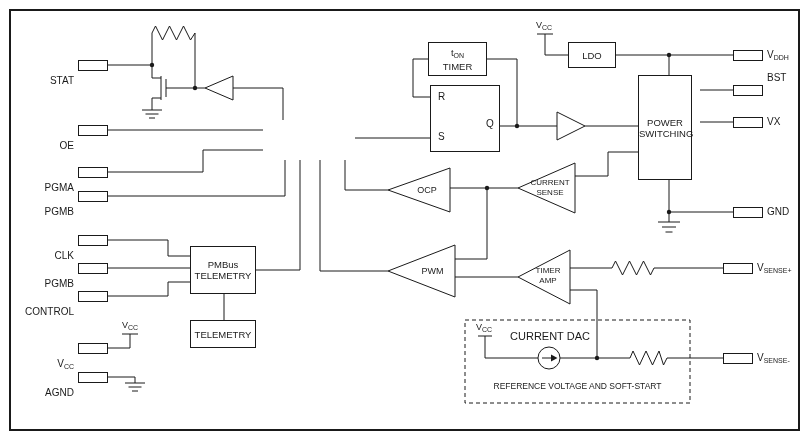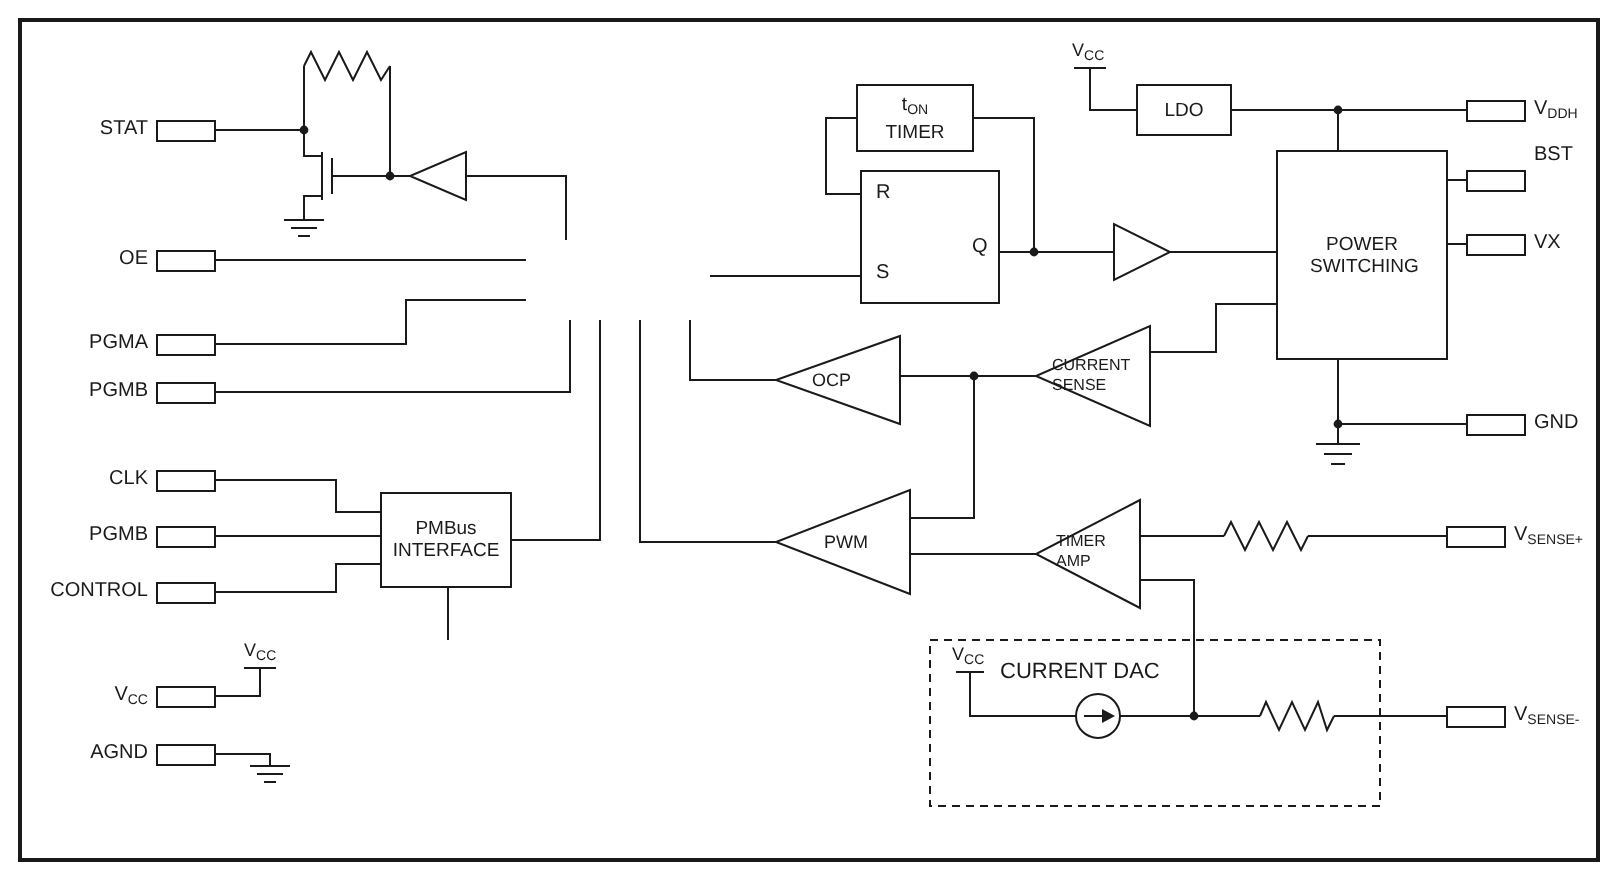--- a/index.html
+++ b/index.html
@@ -4,25 +4,25 @@
 <style>
   html,body{margin:0;padding:0;background:#fff;}
   .canvas{position:relative;width:809px;height:440px;background:#fff;
           font-family:"Liberation Sans",sans-serif;color:#1a1a1a;overflow:hidden;}
   .frame{position:absolute;left:9px;top:9px;width:791px;height:422px;
          border:2px solid #1a1a1a;box-sizing:border-box;}
   svg.wires{position:absolute;left:0;top:0;}
   .pinbox{position:absolute;width:30px;height:11px;border:1px solid #1a1a1a;
           background:#fff;box-sizing:border-box;}
   .pinlabel{position:absolute;font-size:10px;line-height:12px;white-space:nowrap;}
-  .pl{left:8px;width:66px;text-align:right;}
+  .pl{left:8px;width:66px;text-align:right;margin-top:16px;}
   .blk{position:absolute;border:1px solid #1a1a1a;background:#fff;display:flex;
        align-items:center;justify-content:center;text-align:center;
        font-size:9.5px;line-height:11px;box-sizing:border-box;}
-  .tlabel{position:absolute;text-align:left;font-size:9px;line-height:10px;}
+  .tlabel{position:absolute;text-align:center;font-size:9px;line-height:10px;}
   .small{font-size:8px;line-height:9.5px;}
   .sub{font-size:7px;vertical-align:-2px;}
   .latch-pin{position:absolute;font-size:10px;line-height:10px;}
   .rail{position:absolute;font-size:9px;line-height:10px;white-space:nowrap;}
 </style>
 </head>
 <body>
 
 <div class="canvas">
 
@@ -137,33 +137,35 @@
   </div>
 
   <div class="blk" style="left:568px;top:42px;width:48px;height:26px">LDO</div>
 
   <div class="blk" style="left:430px;top:85px;width:70px;height:67px">
     <span class="latch-pin" style="left:7px;top:6px">R</span>
     <span class="latch-pin" style="left:7px;top:46px">S</span>
     <span class="latch-pin" style="left:55px;top:33px">Q</span>
   </div>
 
-  <div class="blk" style="left:638px;top:75px;width:86px;height:105px">
+  <div class="blk" style="left:638px;top:75px;width:54px;height:105px">
     <div style="width:52px">POWER SWITCHING</div>
   </div>
 
   <div class="blk" style="left:190px;top:246px;width:66px;height:48px">
-    <div style="width:58px">PMBus INTERFACE</div>
+    <div style="width:58px">PMBus TELEMETRY</div>
   </div>
 
+  <div class="blk" style="left:190px;top:320px;width:66px;height:28px">TELEMETRY</div>
 
   <div class="tlabel" style="left:406px;top:185px;width:42px">OCP</div>
   <div class="tlabel small" style="left:526px;top:178px;width:48px">CURRENT SENSE</div>
   <div class="tlabel" style="left:412px;top:266px;width:41px">PWM</div>
   <div class="tlabel small" style="left:528px;top:266px;width:40px">TIMER AMP</div>
 
   <div class="rail" style="left:122px;top:320px"><span>V</span><span class="sub">CC</span></div>
   <div class="rail" style="left:536px;top:20px"><span>V</span><span class="sub">CC</span></div>
   <div class="rail" style="left:476px;top:322px"><span>V</span><span class="sub">CC</span></div>
 
   <div class="tlabel" style="left:500px;top:331px;width:100px;font-size:11px">CURRENT DAC</div>
+  <div class="tlabel" style="left:465px;top:381px;width:225px;font-size:8.5px">REFERENCE VOLTAGE AND SOFT-START</div>
 
 </div>
 
 </body></html>

